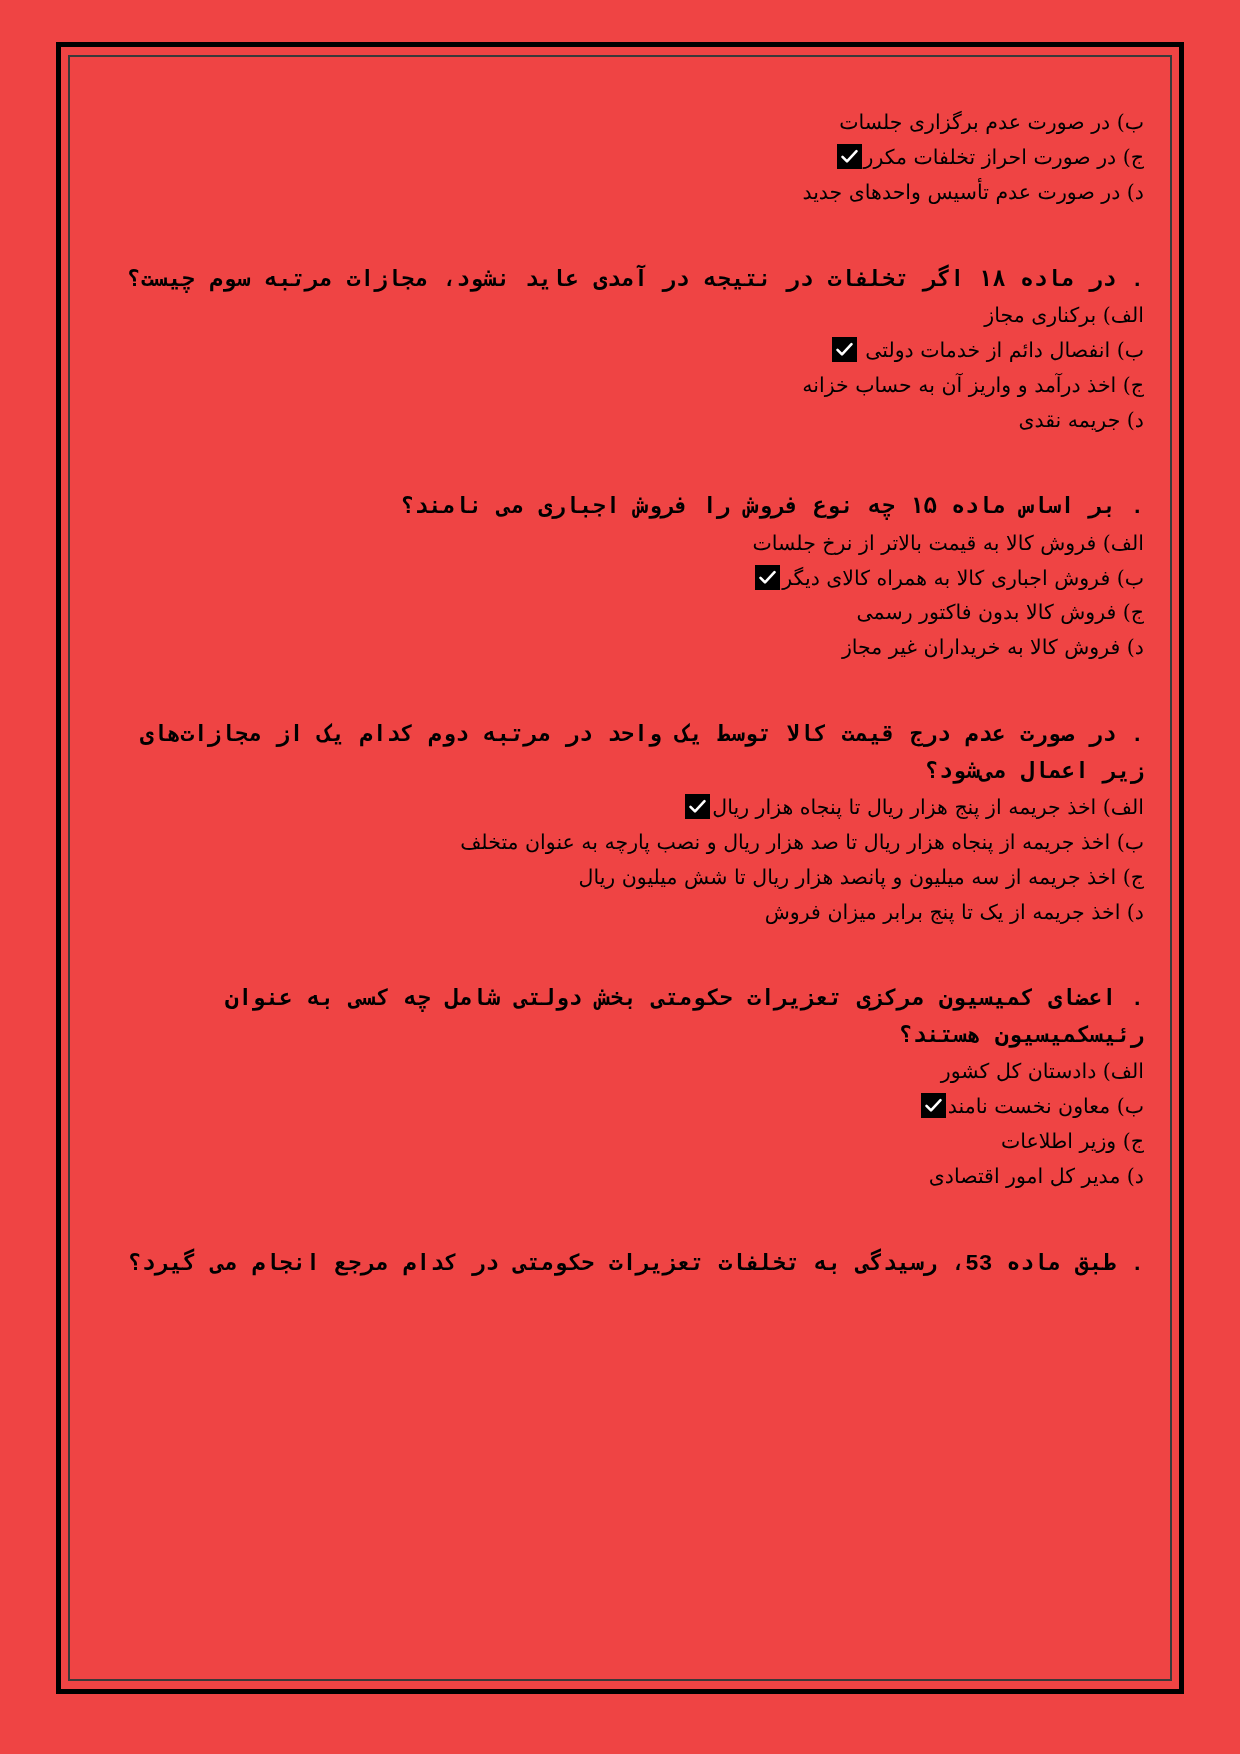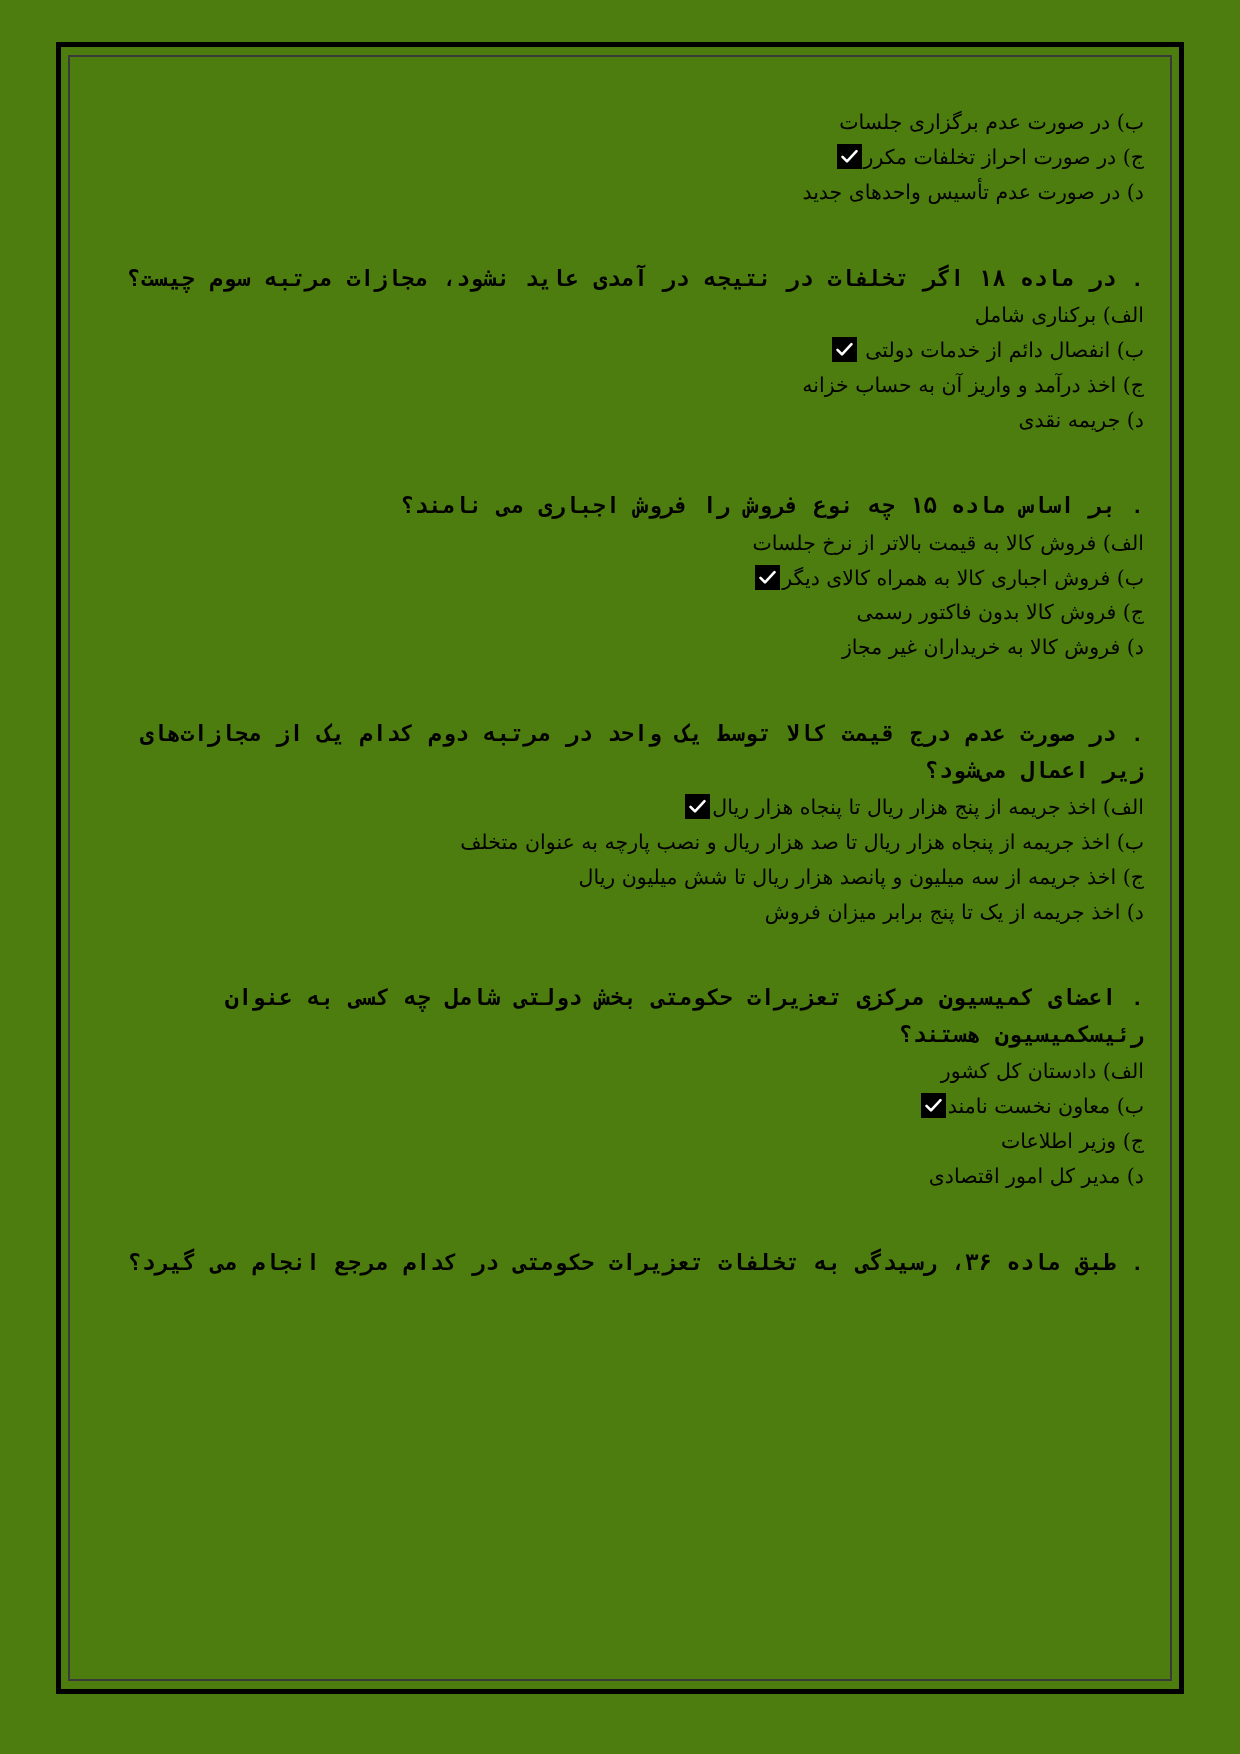--- a/index.html
+++ b/index.html
@@ -4,21 +4,21 @@
 <style>
   html, body {
     margin: 0;
     padding: 0;
     background: #ffffff;
   }
   .page {
     position: relative;
     width: 1240px;
     height: 1754px;
-    background: #4d7c0f;
+    background: #ef4444;
     box-sizing: border-box;
     overflow: hidden;
     font-family: "DejaVu Sans", "Liberation Sans", sans-serif;
   }
   
   .border-outer {
     position: absolute;
     left: 56px;
     top: 42px;
     right: 56px;
@@ -112,21 +112,21 @@
       <div class="option">
         <span class="opt-text">د) در صورت عدم تأسیس واحدهای جدید</span>
       </div>
     </div>
 
     <div class="q-spacer-lg"></div>
 
     <div class="qblock">
       <div class="question">. در ماده ۱۸ اگر تخلفات در نتیجه در آمدی عاید نشود، مجازات مرتبه سوم چیست؟</div>
       <div class="option">
-        <span class="opt-text">الف) برکناری شامل</span>
+        <span class="opt-text">الف) برکناری مجاز</span>
       </div>
       <div class="option">
         <span class="opt-text">ب) انفصال دائم از خدمات دولتی</span>&nbsp;<span class="checkmark"><svg viewBox="0 0 19 19">
               <path d="M2.5 9.8 L7 14.3 L16.5 4.2" stroke="#ffffff" stroke-width="2.6" fill="none" stroke-linecap="round" stroke-linejoin="round"></path>
             </svg></span>
       </div>
       <div class="option">
         <span class="opt-text">ج) اخذ درآمد و واریز آن به حساب خزانه</span>
       </div>
       <div class="option">
@@ -190,17 +190,17 @@
         <span class="opt-text">ج) وزیر اطلاعات</span>
       </div>
       <div class="option">
         <span class="opt-text">د) مدیر کل امور اقتصادی</span>
       </div>
     </div>
 
     <div class="q-spacer-lg"></div>
 
     <div class="qblock">
-      <div class="question">. طبق ماده ۳۶، رسیدگی به تخلفات تعزیرات حکومتی در کدام مرجع انجام می گیرد؟</div>
+      <div class="question">. طبق ماده 53، رسیدگی به تخلفات تعزیرات حکومتی در کدام مرجع انجام می گیرد؟</div>
     </div>
 
   </div>
 </div>
 
 </body></html>

